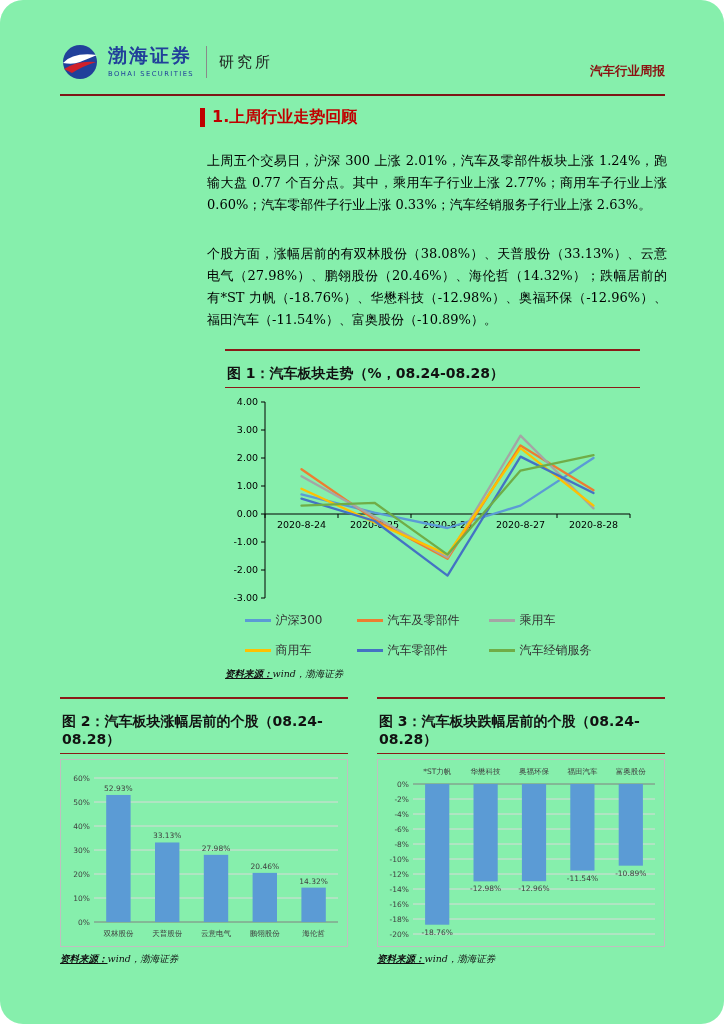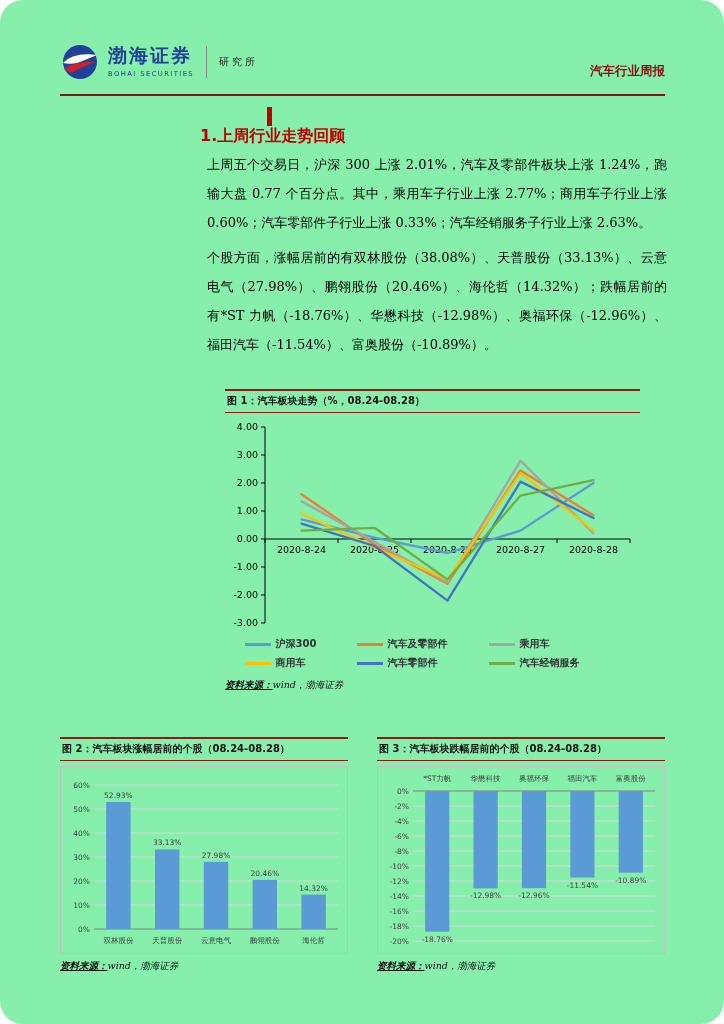--- a/index.html
+++ b/index.html
@@ -10,43 +10,43 @@
   .header{position:absolute;top:42px;left:60px;width:605px;display:flex;
           justify-content:space-between;align-items:center;}
   .brand{display:flex;align-items:center;}
   .logo{display:block;}
   .brand-text{margin-left:8px;}
   .brand-cn{font-family:"DejaVu Sans",sans-serif;font-size:19px;font-weight:bold;
             color:#21409A;letter-spacing:2px;line-height:1.05;}
   .brand-en{font-family:"DejaVu Sans",sans-serif;font-size:6.8px;color:#21409A;
             letter-spacing:1.4px;margin-top:5px;}
   .brand-divider{width:1px;height:32px;background:#8a8a8a;margin:0 12px 0 12px;}
-  .dept{font-family:"DejaVu Sans",sans-serif;font-size:10px;color:#1a1a1a;
+  .dept{font-family:"DejaVu Sans",sans-serif;font-size:15px;color:#1a1a1a;
         letter-spacing:3px;font-weight:500;}
   .report-type{font-family:"DejaVu Sans",sans-serif;font-size:12.5px;font-weight:bold;
                color:#8B1212;align-self:flex-end;padding-bottom:2px;margin-left:28px;}
   .header-rule{position:absolute;top:94px;left:60px;width:605px;height:2px;background:#7E1517;}
 
   
   .section-title{position:absolute;top:107px;left:200px;margin:0;display:flex;align-items:center;
-                 font-family:"DejaVu Sans",sans-serif;font-size:16px;font-weight:bold;color:#C00000;flex-direction:column;}
+                 font-family:"DejaVu Sans",sans-serif;font-size:16px;font-weight:bold;color:#C00000;}
   .red-bar{width:5px;height:19px;background:#C00000;margin-right:7px;}
   .para{position:absolute;left:207px;width:460px;margin:0;font-size:13px;
-        line-height:29px;text-align:justify;color:#000;}
+        line-height:22px;text-align:justify;color:#000;}
   .para-1{top:150px;}
   .para-2{top:243px;}
 
   
   figure{margin:0;}
-  .fig-caption{font-family:"DejaVu Sans",sans-serif;font-size:10px;font-weight:bold;color:#111;
-               padding:3px 2px 4px;border-top:2px solid #8B1A18;border-bottom:1px solid #8B1A18;margin-top:40px;}
+  .fig-caption{font-family:"DejaVu Sans",sans-serif;font-size:14px;font-weight:bold;color:#111;
+               padding:14px 2px 4px;border-top:2px solid #8B1A18;border-bottom:1px solid #8B1A18;}
   .fig1{position:absolute;top:349px;left:225px;width:415px;}
   .fig1 svg{display:block;margin-top:4px;}
   .legend{display:grid;grid-template-columns:112px 132px 132px;justify-content:center;
-          row-gap:5px;font-family:"DejaVu Sans",sans-serif;font-size:10px;color:#333;font-weight:bold;}
+          row-gap:13px;font-family:"DejaVu Sans",sans-serif;font-size:12px;color:#333;}
   .legend-item{display:flex;align-items:center;}
   .legend-swatch{width:26px;height:3px;margin-right:5px;flex:none;}
   .source{margin-top:9px;font-size:9.5px;font-style:italic;color:#111;}
   .source-label{font-weight:bold;text-decoration:underline;}
 
   .figrow{position:absolute;top:697px;left:60px;width:605px;display:flex;justify-content:space-between;}
   .figcol{width:288px;}
   .chart-box{border:1px solid #BFBFBF;margin-top:5px;padding:2px 1px;}
   .chart-box svg{display:block;}
   .figcol .source{margin-top:6px;}

